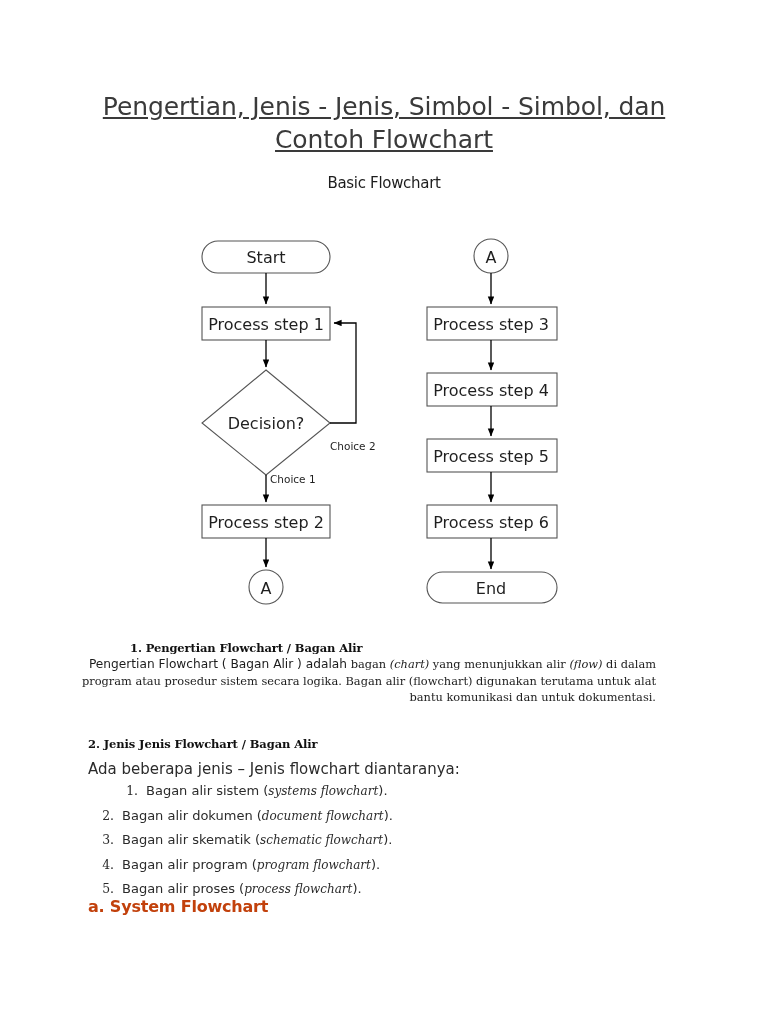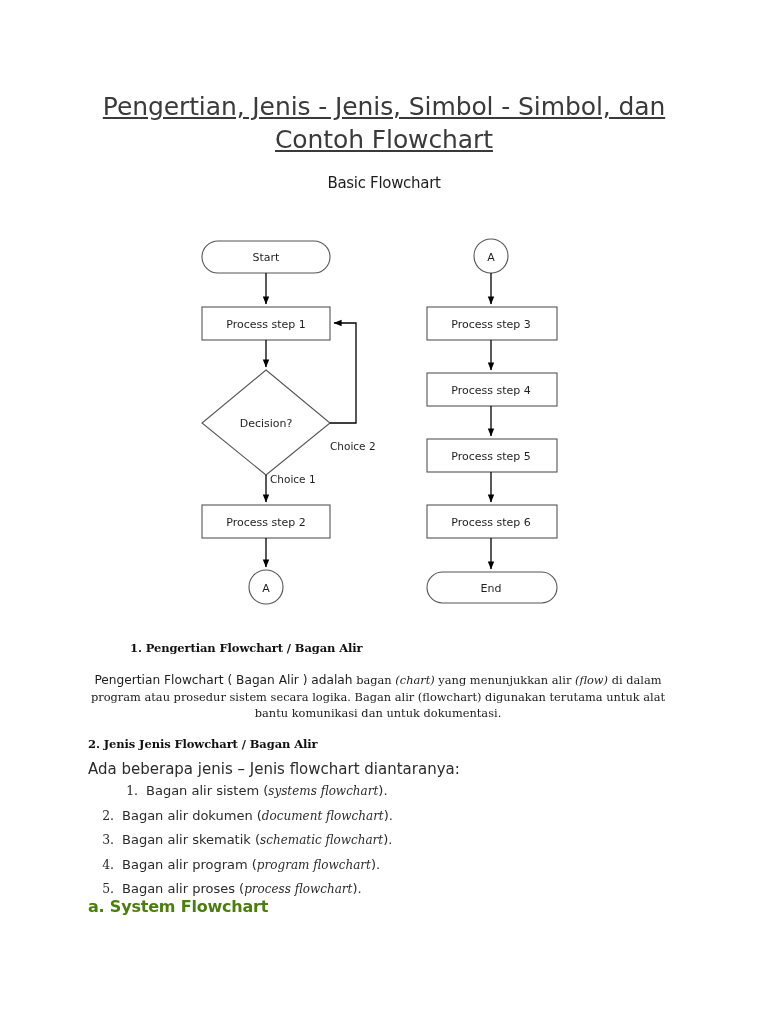--- a/index.html
+++ b/index.html
@@ -56,21 +56,21 @@
     top: 0;
     width: 768px;
     height: 640px;
     pointer-events: none;
   }
   .flow-canvas svg { display: block; }
 
   .node-label {
     position: absolute;
     font-family: "DejaVu Sans", sans-serif;
-    font-size: 11px;
+    font-size: 16px;
     color: #1f1f1f;
     text-align: center;
     white-space: nowrap;
     transform: translate(-50%, -50%);
   }
   .edge-label {
     position: absolute;
     font-family: "DejaVu Sans", sans-serif;
     font-size: 10.5px;
     color: #1f1f1f;
@@ -82,28 +82,27 @@
     position: absolute;
     left: 88px;
     font-family: "DejaVu Serif", serif;
     font-size: 11.5px;
     font-weight: bold;
     color: #111111;
     letter-spacing: -0.1px;
   }
   .para {
     position: absolute;
-    left: 88px;
+    left: 76px;
     width: 580px;
     font-family: "DejaVu Serif", serif;
     font-size: 11.4px;
     line-height: 16.6px;
     color: #1c1c1c;
-    text-align: center;
-    margin-top: 16px;
+    text-align: right;
   }
   .para .sans {
     font-family: "DejaVu Sans", sans-serif;
     font-size: 12.2px;
   }
   .para .ital {
     font-style: italic;
   }
   .lead-sans {
     position: absolute;
@@ -144,21 +143,21 @@
     font-style: italic;
     font-size: 12px;
   }
   .sub-head {
     position: absolute;
     left: 88px;
     top: 897px;
     font-family: "DejaVu Sans", sans-serif;
     font-size: 16px;
     font-weight: bold;
-    color: #4d7c0f;
+    color: #c2410c;
     letter-spacing: -0.2px;
   }
 </style>
 </head>
 <body>
 
 <div class="page">
 
   <div class="doc-title">Pengertian, Jenis - Jenis, Simbol - Simbol, dan Contoh Flowchart</div>
   <div class="chart-title">Basic Flowchart</div>

